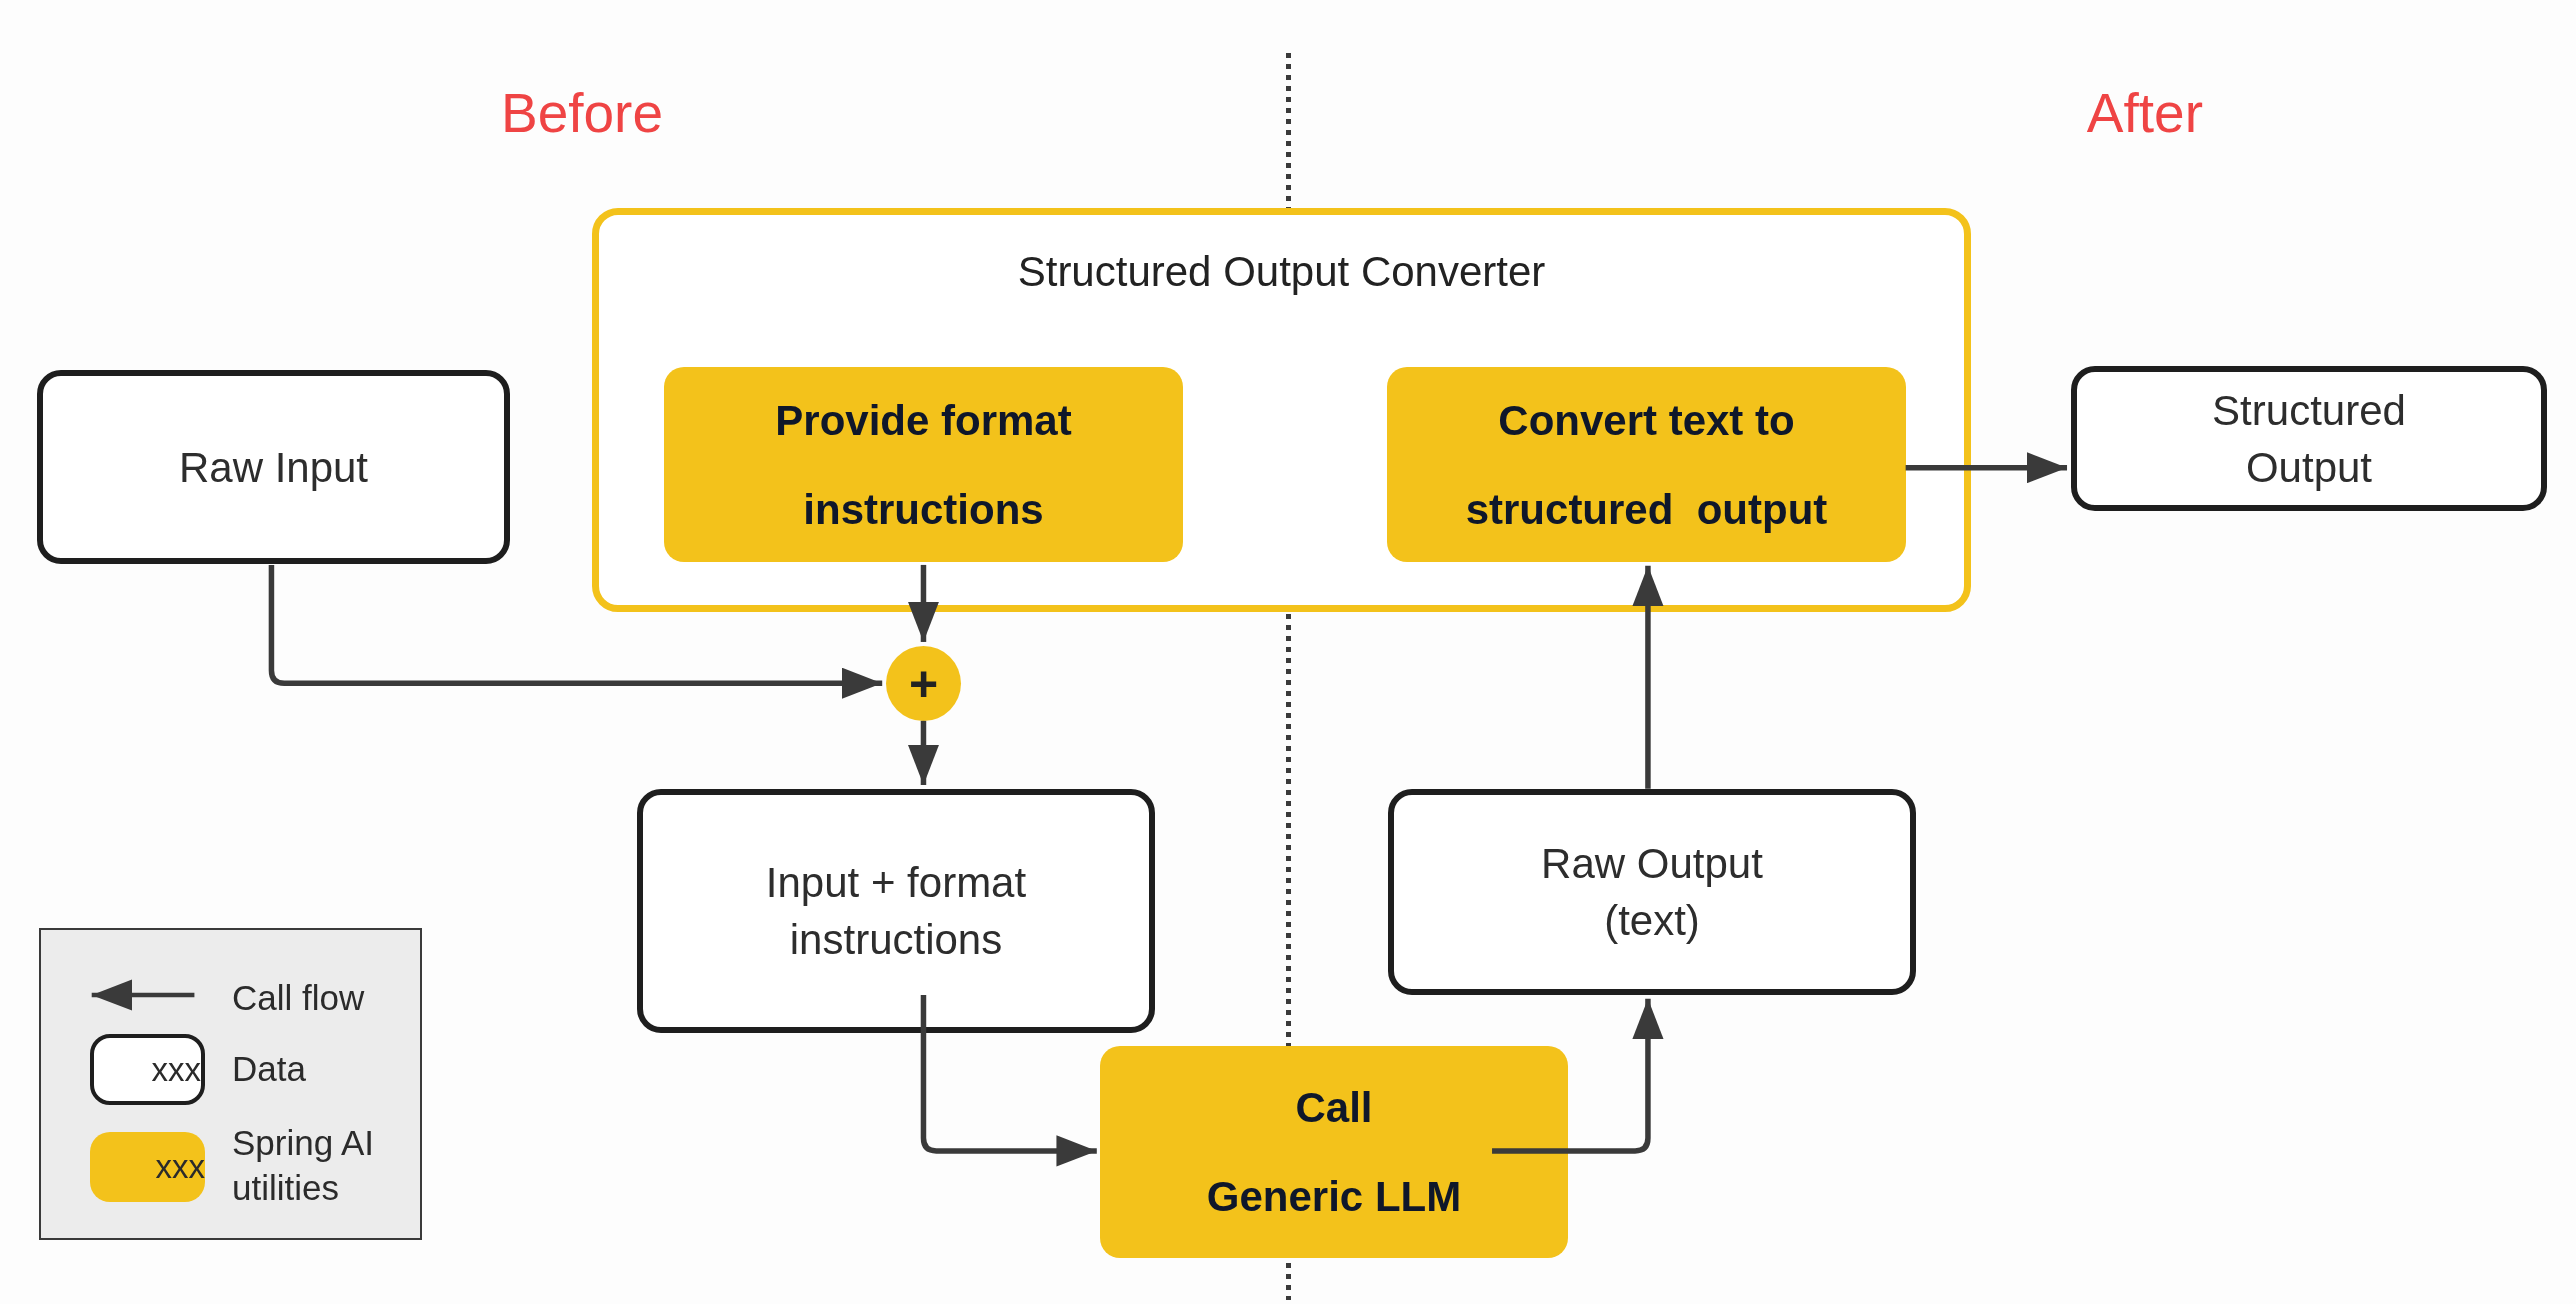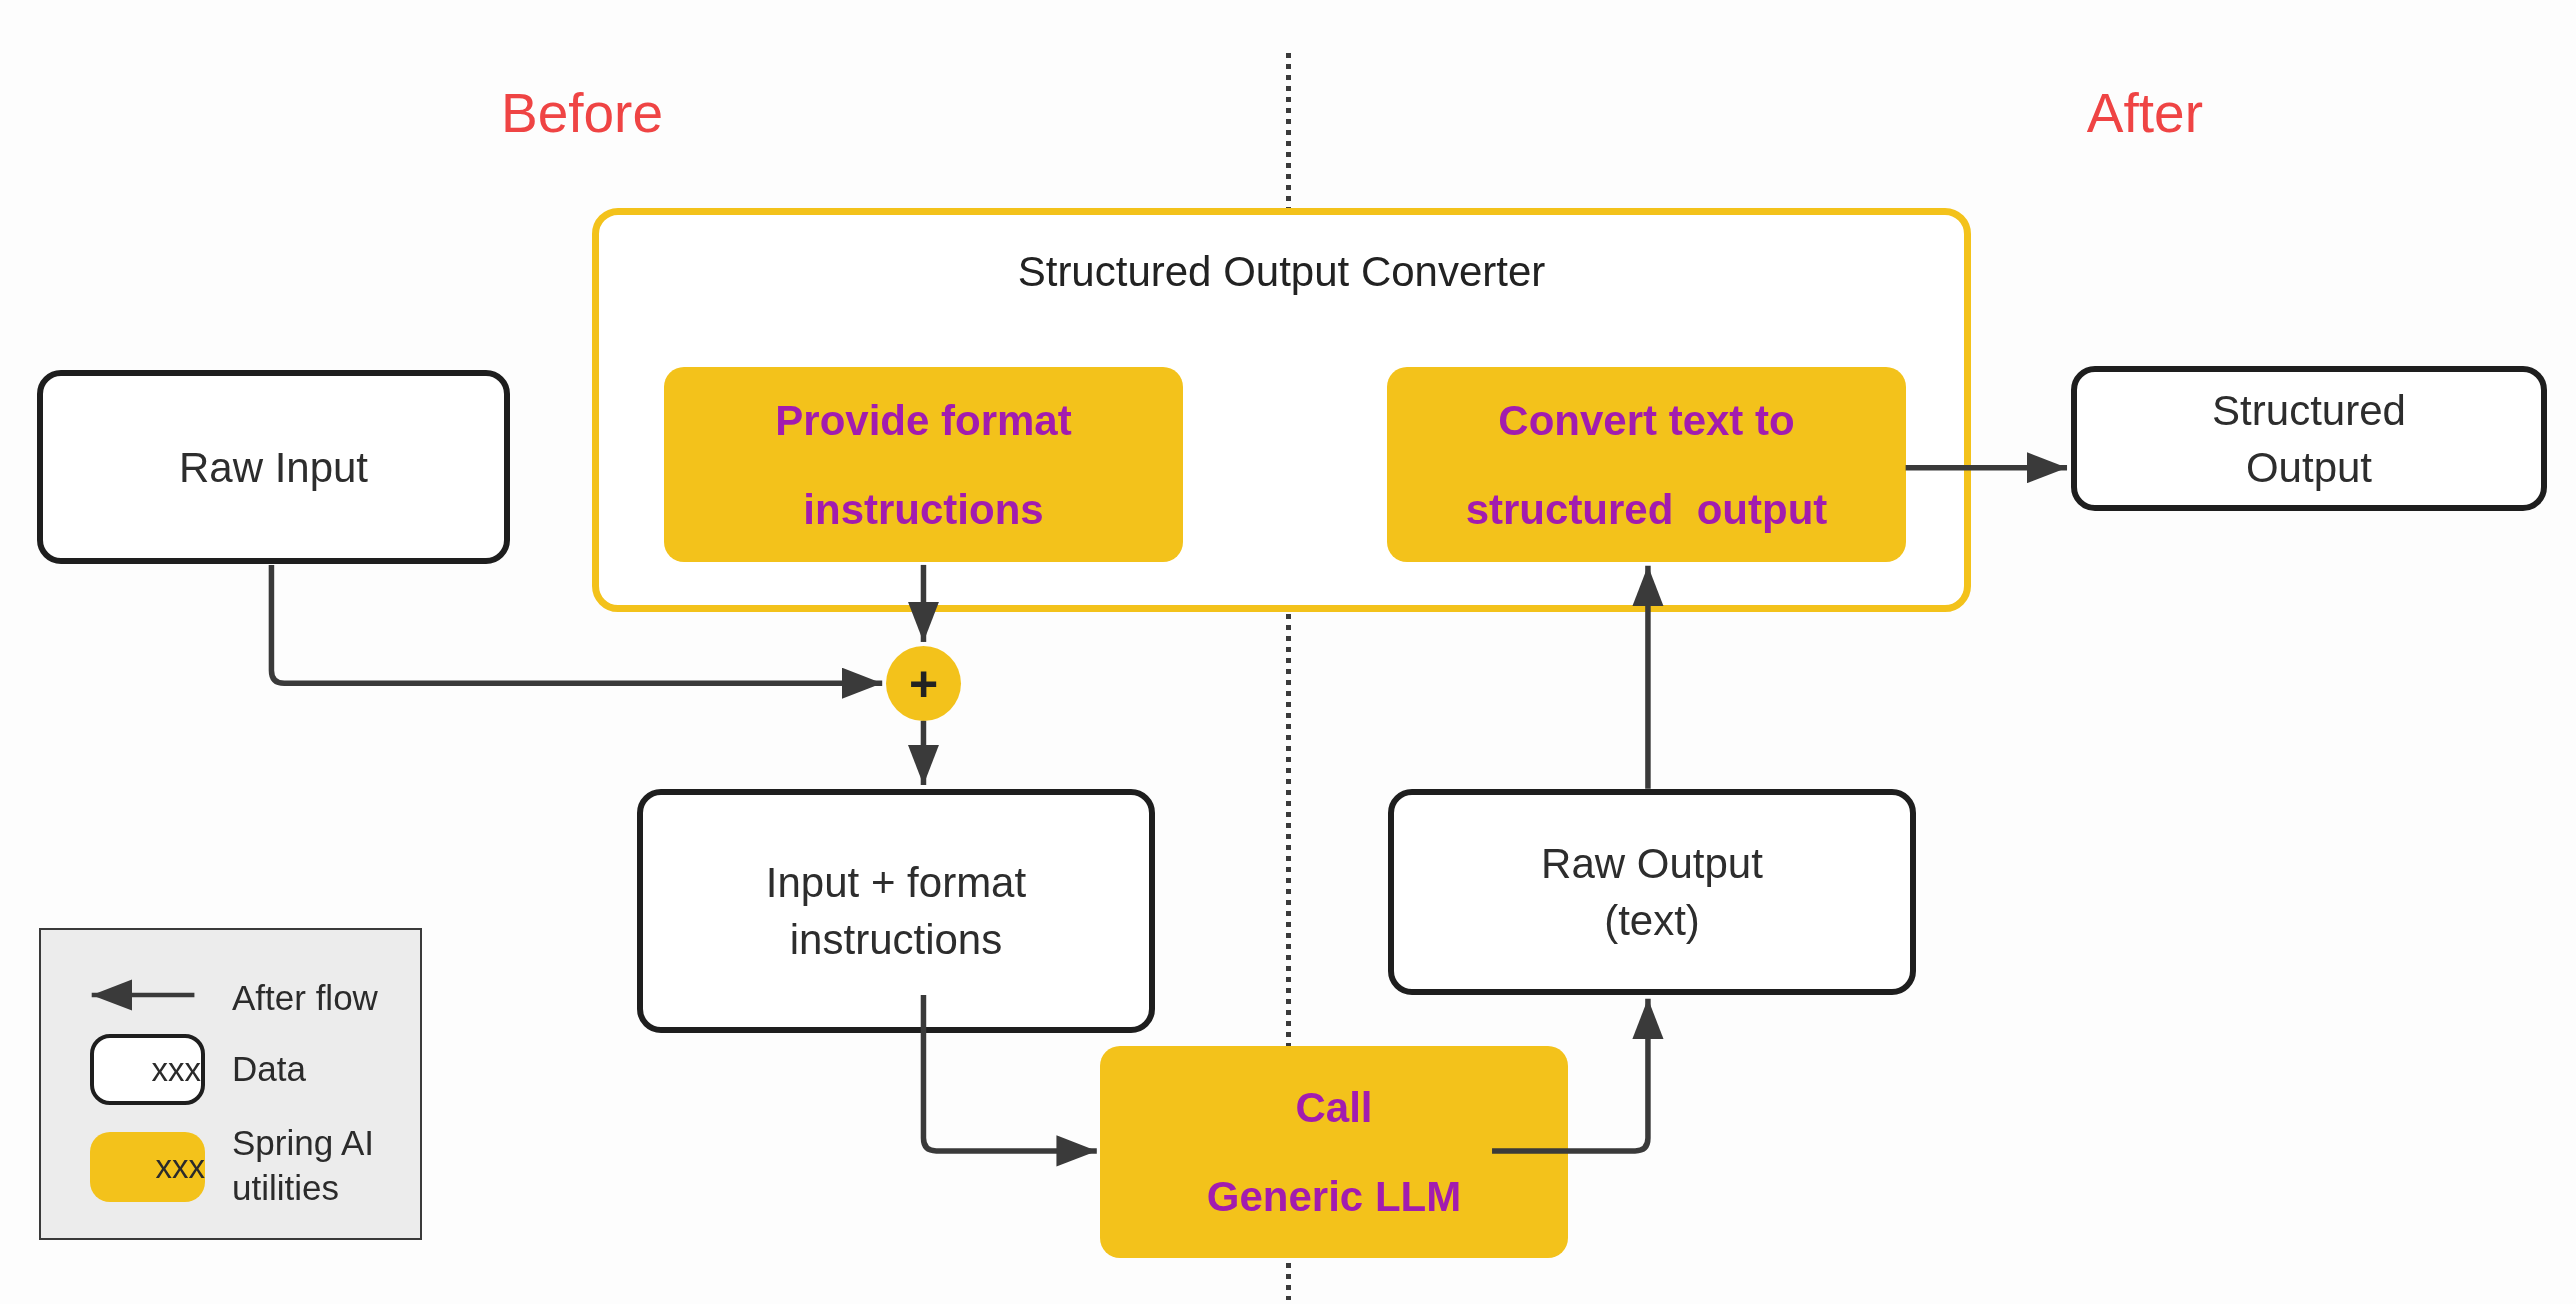--- a/index.html
+++ b/index.html
@@ -42,21 +42,21 @@
     display:flex;flex-direction:column;align-items:center;justify-content:center;
     text-align:center;z-index:3;border-radius:24px;
   }
   .node .line{white-space:pre-wrap;}
   .node.data{
     background:#ffffff;border:6.4px solid #1e1e1e;
     font-size:42px;line-height:57px;color:#2d2d2d;
   }
   .node.utility{
     background:#F3C21B;border:none;border-radius:20px;
-    font-size:42px;line-height:57px;font-weight:bold;color:#a21caf;gap:32px;
+    font-size:42px;line-height:57px;font-weight:bold;color:#0f172a;gap:32px;
   }
   .node.raw-input{left:37px;top:370px;width:473px;height:194px;}
   .node.provide{left:664px;top:367px;width:519px;height:195px;}
   .node.convert{left:1387px;top:367px;width:519px;height:195px;}
   .node.structured-output{left:2071px;top:366px;width:476px;height:145px;}
   .node.input-format{left:637px;top:789px;width:518px;height:244px;}
   .node.raw-output{left:1388px;top:789px;width:528px;height:206px;}
   .node.call-llm{left:1100px;top:1046px;width:468px;height:212px;}
 
   
@@ -157,21 +157,21 @@
       <path d="M 1007 786 L 1007 856" marker-end="url(#ah)"></path>
       <path d="M 1007 1085 L 1007 1241 Q 1007 1255 1021 1255 L 1196 1255" marker-end="url(#ah)"></path>
       <path d="M 1627 1255 L 1783 1255 Q 1797 1255 1797 1241 L 1797 1089" marker-end="url(#ah)"></path>
       <path d="M 1797 860 L 1797 617" marker-end="url(#ah)"></path>
       <path d="M 2078 510 L 2254 510" marker-end="url(#ah)"></path>
       <path stroke-width="5" d="M 212 1085 L 100 1085" marker-end="url(#ah)"></path>
     </g>
   </svg>
 
   <div class="legend">
-    <div class="legend-label label-dataflow">After flow</div>
+    <div class="legend-label label-dataflow">Call flow</div>
 
     <div class="chip data-chip">
       <span>xxx</span>
     </div>
     <div class="legend-label label-data">Data</div>
 
     <div class="chip utility-chip">
       <span>xxx</span>
     </div>
     <div class="legend-label label-utilities">

